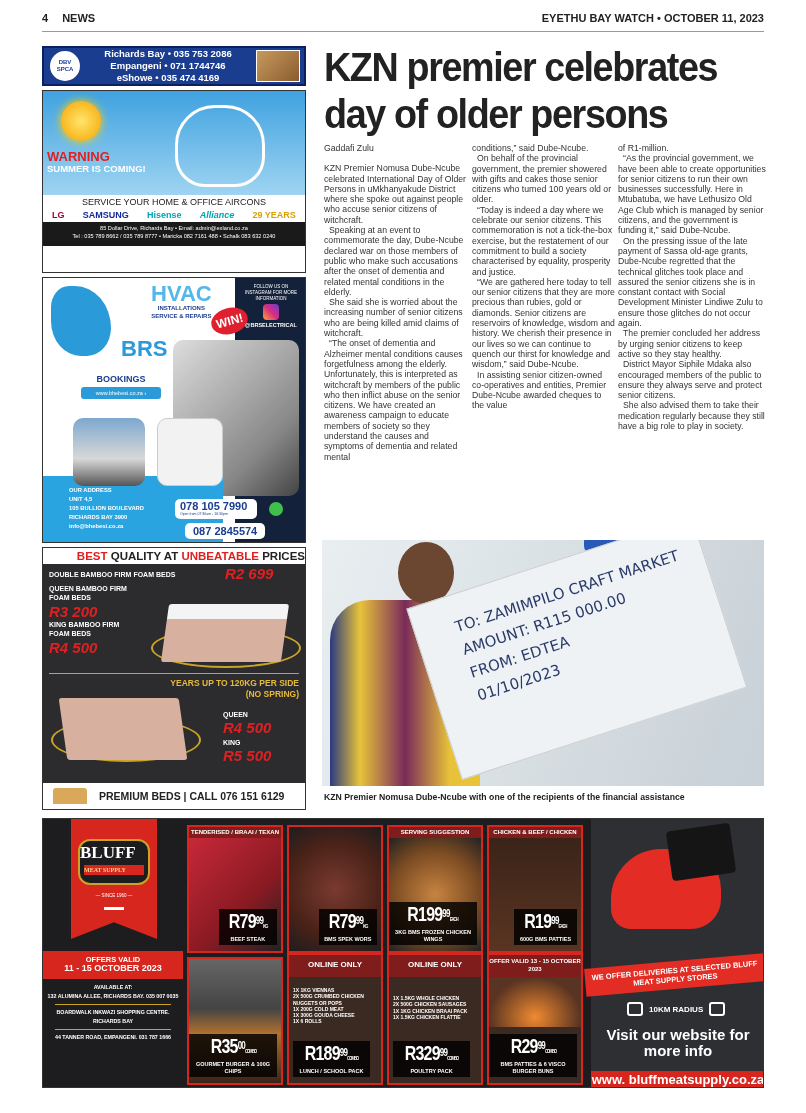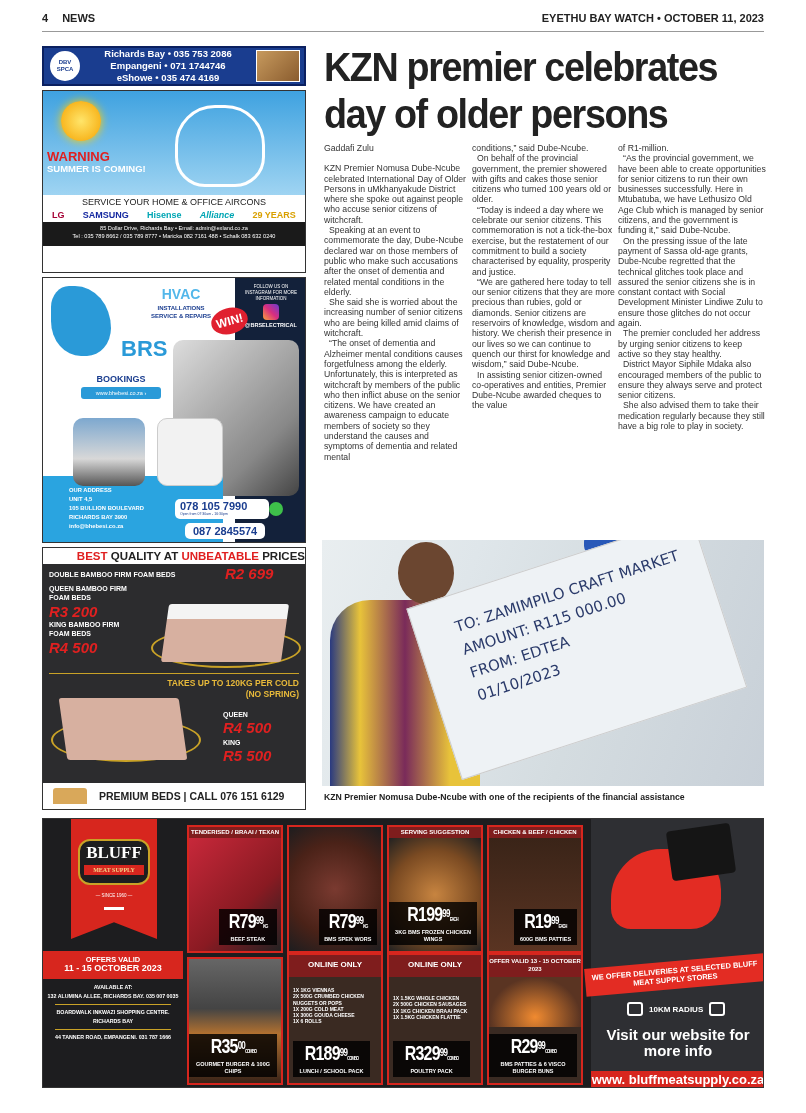--- a/index.html
+++ b/index.html
@@ -24,35 +24,35 @@
 .exl .brands{background:#fff;display:flex;justify-content:space-around;align-items:center;font-size:9px;font-weight:bold;padding:1px 0 2px}
 .exl .name{display:flex;height:26px;align-items:stretch;font-family:"Liberation Serif",serif;font-weight:bold;font-size:22px}
 .exl .name .e{background:#1a3d8f;color:#fff;padding:0 5px;line-height:26px}
 .exl .name .a{color:#999;line-height:26px;padding-left:4px;background:#fff}
 .exl .addr{background:#1a1a1a;color:#fff;text-align:center;font-size:5.6px;line-height:8px;padding:2px 0;height:24px}
 
 .brs{left:42px;top:277px;width:264px;height:266px;border:1px solid #333;background:#fff;overflow:hidden}
 .brs .dark{position:absolute;right:0;top:0;width:70px;height:100%;background:#13213a}
 .brs .lion{position:absolute;left:8px;top:8px;width:60px;height:70px;background:#2a9ad8;border-radius:30% 60% 40% 50%}
 .brs .hvac{position:absolute;left:108px;top:6px;text-align:center;color:#1a3d8f;font-weight:bold;font-size:6px;line-height:8px}
-.brs .hvac b{display:block;color:#53b7ea;font-size:14px;line-height:20px}
+.brs .hvac b{display:block;color:#53b7ea;font-size:22px;line-height:20px}
 .brs .win{position:absolute;left:168px;top:30px;background:#e0202f;color:#fff;font-weight:bold;font-size:12px;border-radius:50%;padding:6px 5px;transform:rotate(-15deg)}
 .brs .ig{position:absolute;right:4px;top:6px;width:60px;text-align:center;color:#fff;font-size:4.5px;line-height:6px}
 .brs .ig .icon{width:16px;height:16px;margin:2px auto;border-radius:4px;background:linear-gradient(45deg,#f9a23b,#d92e7f,#6a3bd1)}
 .brs .ig .handle{font-size:5.5px;font-weight:bold}
 .brs .brsname{position:absolute;left:78px;top:58px;font-size:22px;font-weight:bold;color:#2a9ad8}
 .brs .book{position:absolute;left:38px;top:96px;text-align:center;width:80px}
 .brs .book .t{color:#1a3d8f;font-weight:bold;font-size:9px}
 .brs .book .u{margin-top:3px;background:#2a9ad8;color:#fff;font-size:5.5px;padding:3px 4px;border-radius:3px}
 .brs .photo1{position:absolute;left:30px;top:140px;width:72px;height:68px;border-radius:10px;background:linear-gradient(#7da8cf,#d8d8d8 60%,#555)}
 .brs .photo2{position:absolute;left:114px;top:140px;width:66px;height:68px;border-radius:10px;background:#f2f2f2;border:1px solid #ccc}
 .brs .photo3{position:absolute;left:130px;top:62px;width:126px;height:156px;border-radius:10px;background:linear-gradient(135deg,#ddd,#888 70%,#444)}
 .brs .blue{position:absolute;left:0;bottom:0;width:180px;height:66px;background:#2aa4e0}
 .brs .addr{position:absolute;left:26px;top:208px;color:#fff;font-size:5.8px;font-weight:bold;line-height:9px}
-.brs .ph1{position:absolute;left:132px;top:221px;background:#fff;border-radius:5px;padding:2px 5px;width:94px;font-weight:bold;color:#1a3d8f;font-size:11px;line-height:11px}
+.brs .ph1{position:absolute;left:132px;top:221px;background:#fff;border-radius:5px;padding:2px 5px;width:82px;font-weight:bold;color:#1a3d8f;font-size:11px;line-height:11px}
 .brs .ph1 small{display:block;font-size:3.5px;font-weight:normal;line-height:5px}
 .brs .wa{position:absolute;left:226px;top:224px;width:14px;height:14px;border-radius:50%;background:#3ec04a}
 .brs .ph2{position:absolute;left:142px;top:245px;background:#fff;border-radius:5px;padding:2px 8px;font-weight:bold;color:#1a3d8f;font-size:11px}
 
 .beds{left:42px;top:547px;width:264px;height:263px;border:1px solid #333;background:#2c2c2e;overflow:hidden}
 .beds .top{background:#fff;font-weight:bold;font-size:11.5px;text-align:right;padding:2px 0;color:#222}
 .beds .top .r{color:#e02020}
 .beds .txt{position:absolute;color:#fff;font-weight:bold;font-size:7px;line-height:9px}
 .beds .price{color:#e02020;font-style:italic;font-size:15px;line-height:15px}
 .beds .bed1{position:absolute;left:122px;top:56px;width:120px;height:58px;background:linear-gradient(#f4f4f4 25%,#d7b0a0 26%);border-radius:3px;transform:skewX(-8deg)}
@@ -73,21 +73,21 @@
 .photo .p1{position:absolute;left:8px;top:60px;width:150px;height:186px;background:linear-gradient(90deg,#2a3a80 0%,#e8c33a 20%,#7a2b5a 50%,#e8c33a 80%);border-radius:40px 40px 0 0}
 .photo .h1{position:absolute;left:76px;top:2px;width:56px;height:62px;border-radius:50%;background:#6b4630}
 .photo .h2{position:absolute;left:270px;top:0;width:62px;height:62px;border-radius:50%;background:#4b3020}
 .photo .hat{position:absolute;left:262px;top:-6px;width:80px;height:20px;border-radius:8px;background:#2858b8}
 .photo .check{position:absolute;left:140px;top:60px;width:300px;height:180px;background:#eef2f5;transform:rotate(-18deg);transform-origin:left bottom;border:1px solid #ccc;padding:20px 10px 0 40px;font-family:"DejaVu Sans",sans-serif;color:#2a3a6a}
 .photo .check div{font-size:15px;line-height:24px}
 .caption{left:324px;top:792px;font-size:8.7px;font-weight:bold;color:#222}
 
 .bluff{left:42px;top:818px;width:722px;height:270px;background:#1d1d1f;border:1px solid #333;overflow:hidden}
 .ribbon{position:absolute;left:28px;top:0;width:86px;height:120px;background:#d7261e;clip-path:polygon(0 0,100% 0,100% 100%,50% 86%,0 100%)}
-.ribbon .badge{margin:20px auto 2px;width:72px;height:46px;background:#1d1d1f;border:2px solid #c9a227;border-radius:12px;text-align:center;color:#fff;font-family:"Liberation Serif",serif;font-weight:bold;font-size:17px;line-height:24px}
+.ribbon .badge{margin:20px auto 2px;width:72px;height:46px;background:#1d1d1f;border:2px solid #c9a227;border-radius:12px;text-align:left;color:#fff;font-family:"Liberation Serif",serif;font-weight:bold;font-size:17px;line-height:24px}
 .ribbon .badge small{display:block;font-size:6px;line-height:10px;background:#d7261e;color:#f3d58a;margin:0 4px}
 .ribbon .since{text-align:center;color:#fff;font-size:4.5px;margin-top:8px}
 .ribbon .cleaver{margin:4px auto;width:20px;height:8px;border-bottom:3px solid #fff}
 .offers{position:absolute;left:0;top:132px;width:140px;height:28px;background:#d7261e;color:#fff;text-align:center;font-weight:bold;font-size:7.5px;line-height:9px;padding-top:4px}
 .offers b{font-size:9px}
 .locs{position:absolute;left:4px;top:164px;width:132px;color:#fff;text-align:center;font-size:5.3px;font-weight:bold;line-height:9px}
 .locs hr{border:0;border-top:1px solid #c9a227;margin:3px 8px}
 .card{position:absolute;border:2px solid #d7261e;background:#3a2a22;overflow:hidden}
 .card .ctop{background:#7f1d1d;color:#fff;font-weight:bold;font-size:6px;text-align:center;line-height:10px;height:11px}
 .card .img{position:absolute;left:0;top:11px;width:100%;height:calc(100% - 11px)}
@@ -188,21 +188,21 @@
   <div class="ring1"></div>
     <div class="bed1"></div>
   <div class="txt" style="left:6px;top:22px"><span>DOUBLE BAMBOO FIRM FOAM BEDS</span></div>
   <div class="txt price" style="left:182px;top:18px">R2 699</div>
   <div class="txt" style="left:6px;top:36px;width:86px">QUEEN BAMBOO FIRM FOAM BEDS</div>
   <div class="txt price" style="left:6px;top:56px">R3 200</div>
   <div class="txt" style="left:6px;top:72px;width:86px">KING BAMBOO FIRM FOAM BEDS</div>
   <div class="txt price" style="left:6px;top:92px">R4 500</div>
   <div class="gold"></div>
   <div class="take">
-      <div>TAKES UP TO 120KG PER COLD</div>
+      <div>YEARS UP TO 120KG PER SIDE</div>
       <div>(NO SPRING)</div>
     </div>
   <div class="ring2"></div>
     <div class="bed2"></div>
   <div class="txt" style="left:180px;top:162px">QUEEN</div>
   <div class="txt price" style="left:180px;top:172px">R4 500</div>
   <div class="txt" style="left:180px;top:190px">KING</div>
   <div class="txt price" style="left:180px;top:200px">R5 500</div>
   <div class="foot">
       <div class="bedicon"></div>

